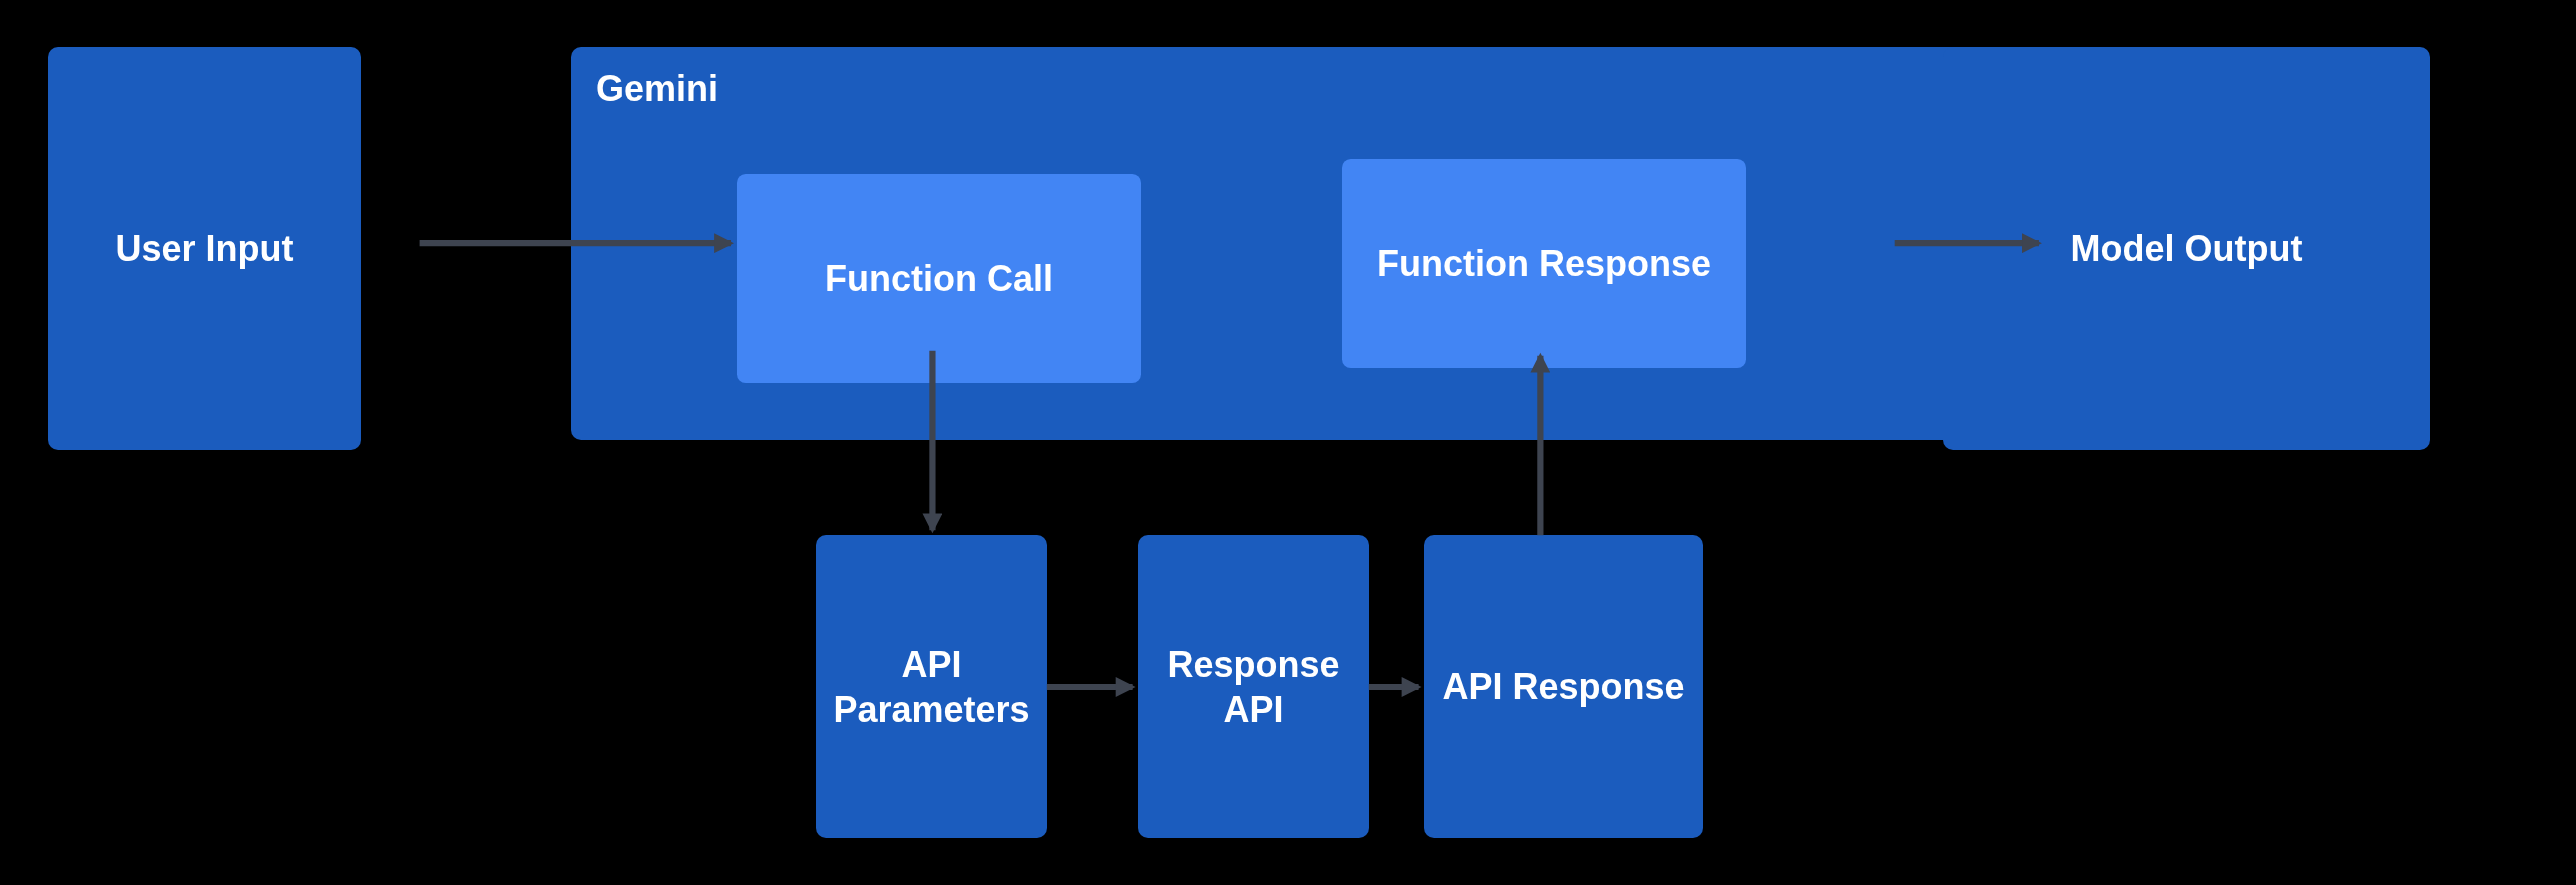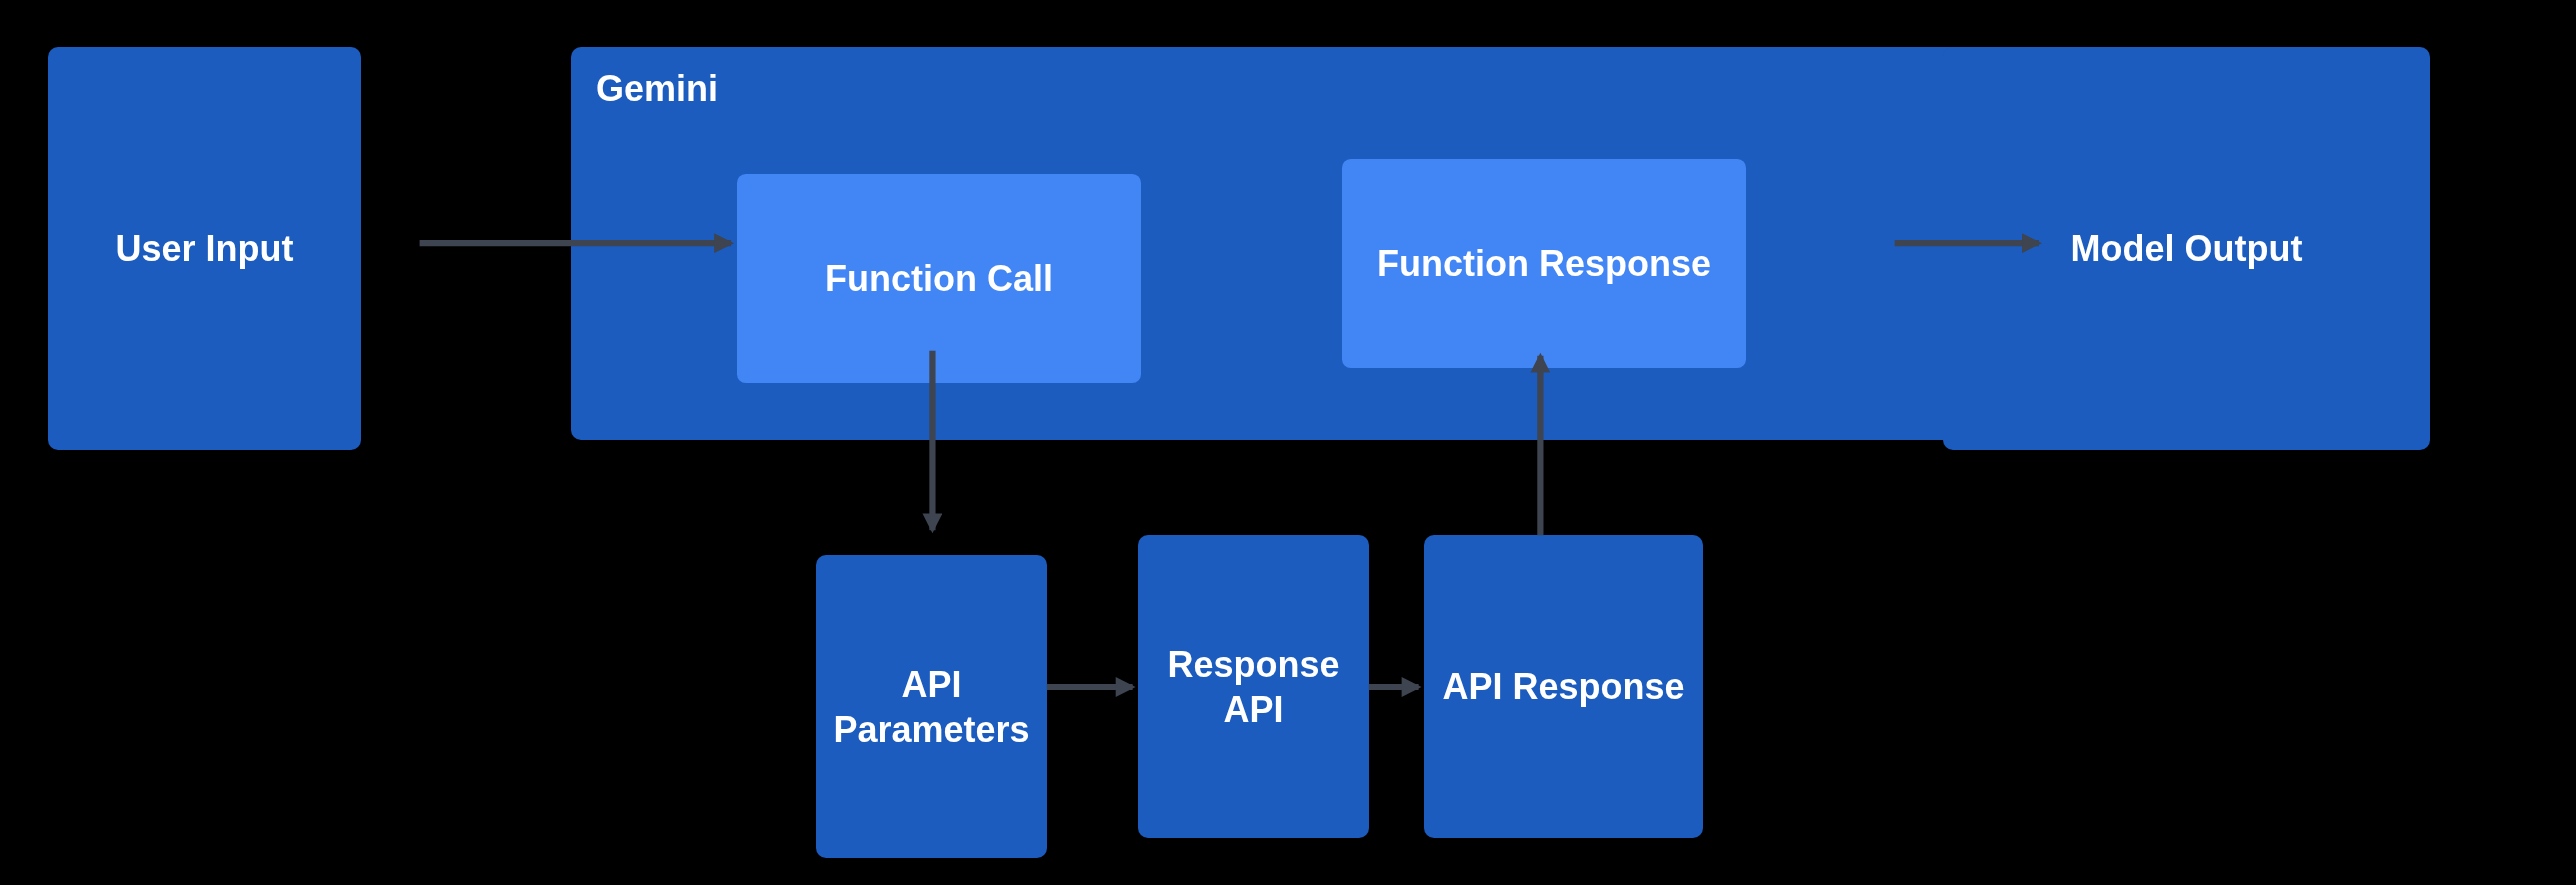--- a/index.html
+++ b/index.html
@@ -58,21 +58,21 @@
 
     <div class="node inner" style="left:771px;top:112px;width:404px;height:209px;">
       <span>Function Response</span>
     </div>
   </div>
 
   <div class="node outer" style="left:1943px;top:47px;width:487px;height:403px;">
     <span>Model Output</span>
   </div>
 
-  <div class="node outer wrap-label" style="left:816px;top:535px;width:231px;height:303px;margin-top:20px;">
+  <div class="node outer wrap-label" style="left:816px;top:535px;width:231px;height:303px;">
     <span>API Parameters</span>
   </div>
 
   <div class="node outer wrap-label" style="left:1138px;top:535px;width:231px;height:303px;">
     <span>Response API</span>
   </div>
 
   <div class="node outer wrap-label" style="left:1424px;top:535px;width:279px;height:303px;">
     <span>API Response</span>
   </div>

